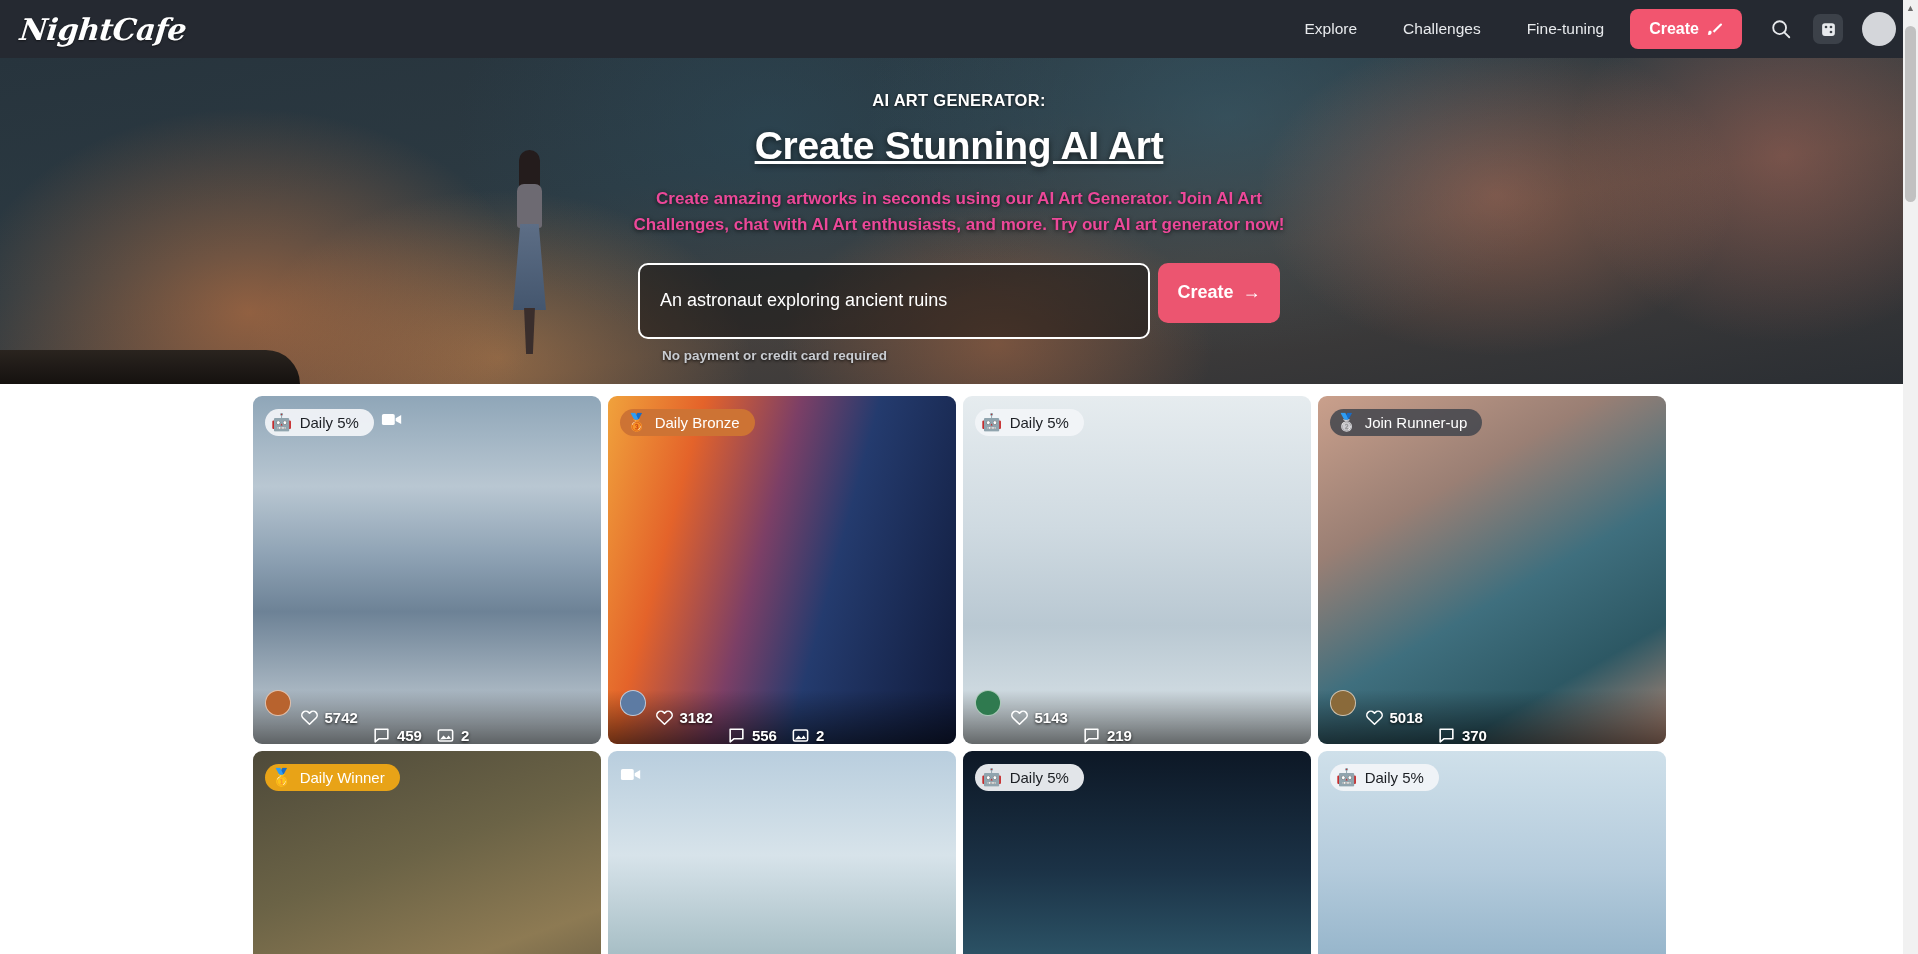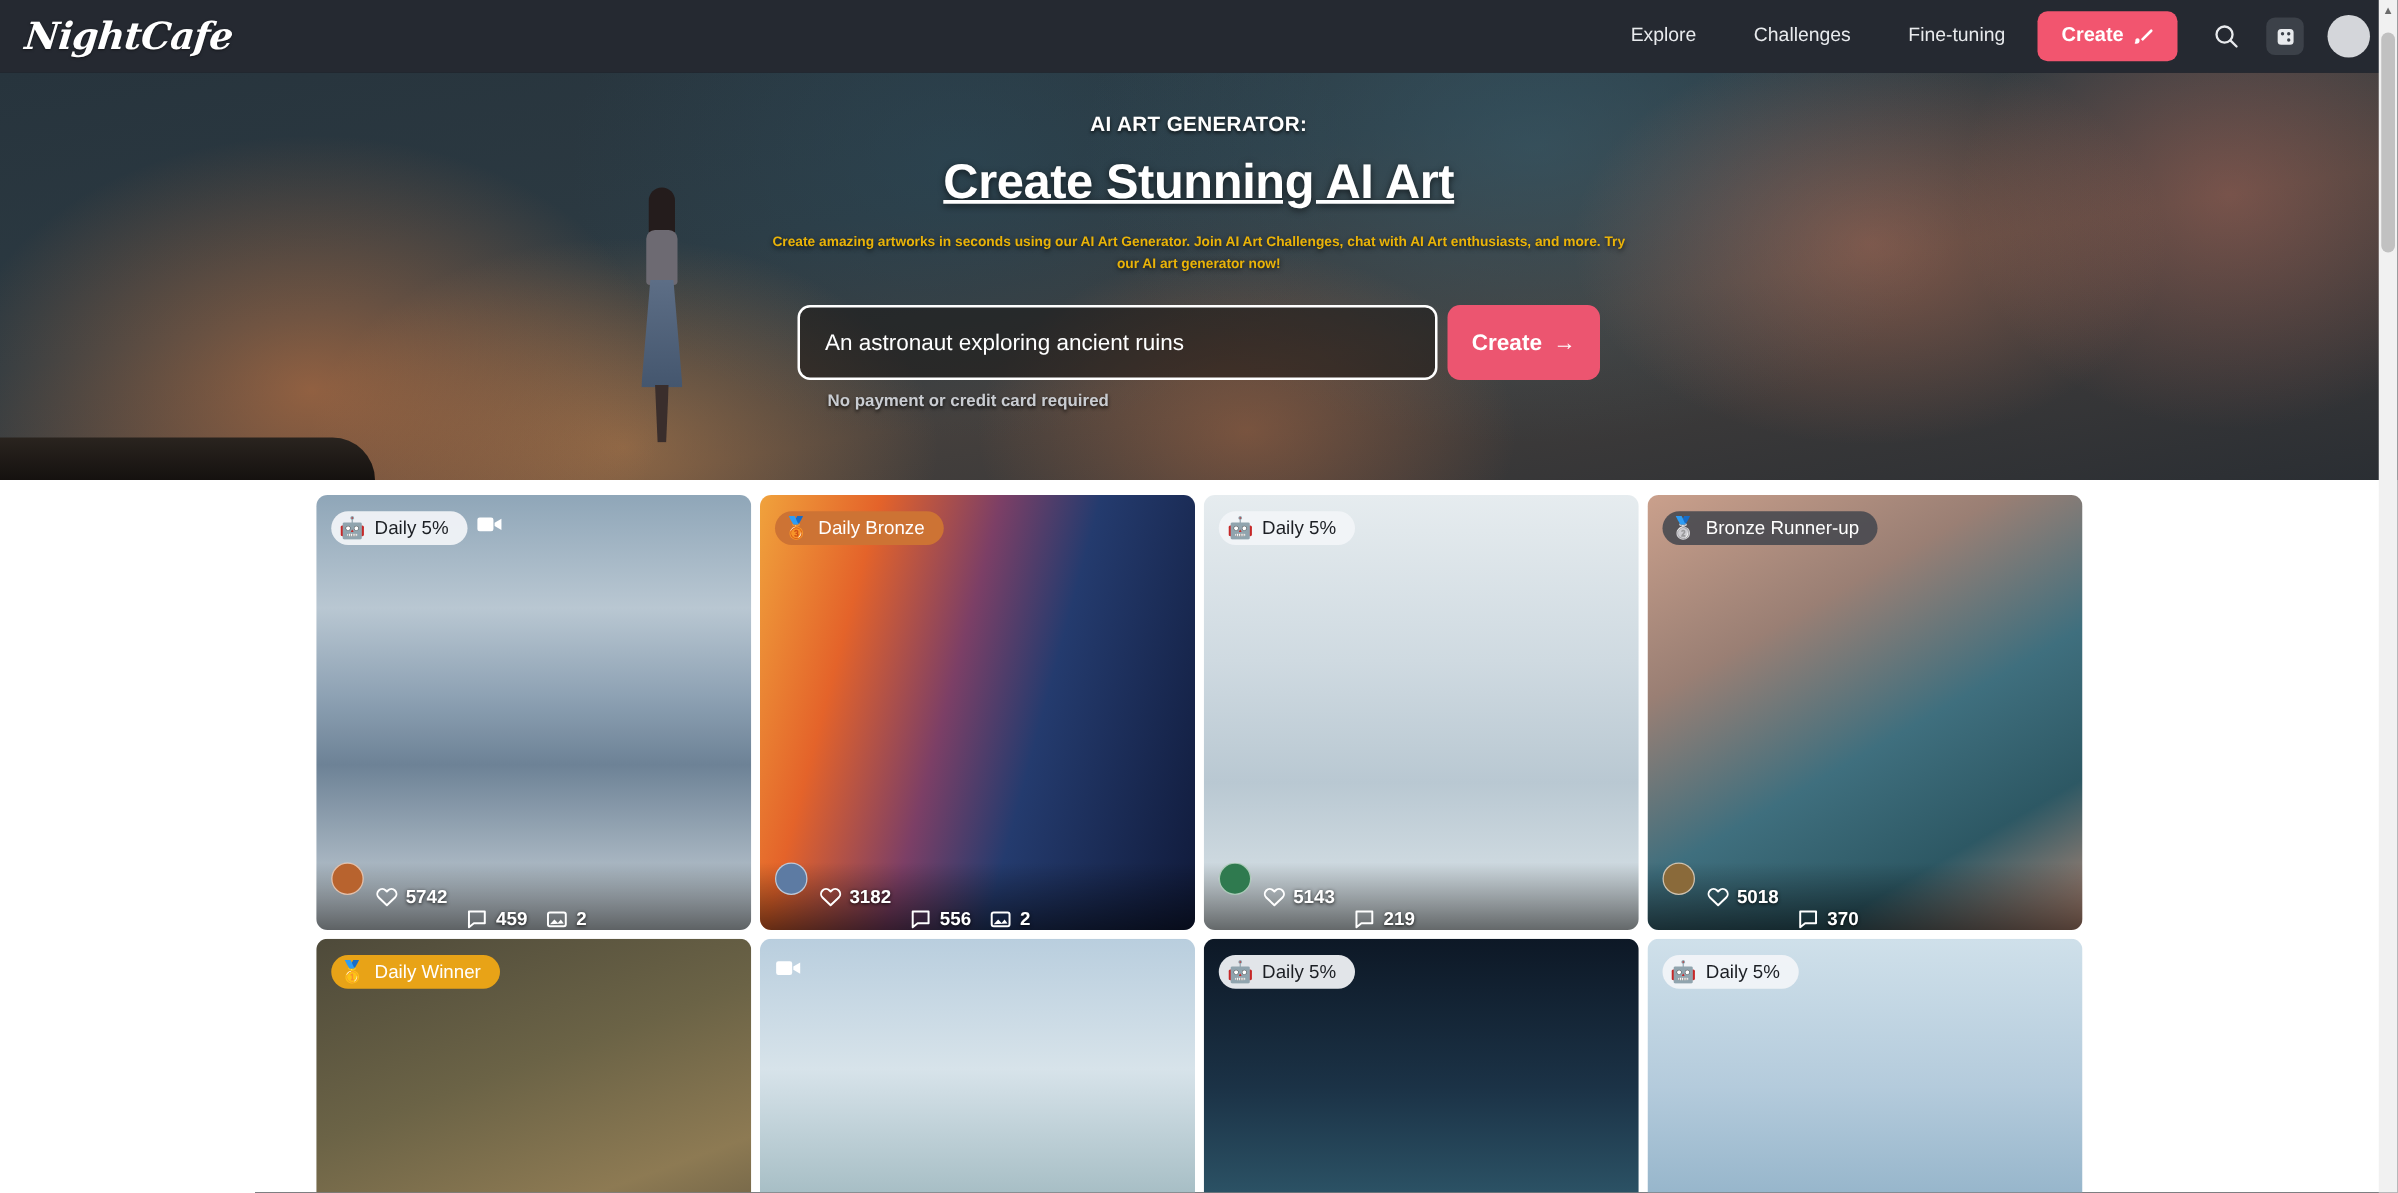--- a/index.html
+++ b/index.html
@@ -119,29 +119,29 @@
     text-shadow: 0 1px 3px rgba(0,0,0,.75);
   }
   .hero-title {
     font-size: 39px; font-weight: bold; color: #ffffff;
     margin-top: 14px; letter-spacing: -0.3px;
     text-shadow: 0 2px 6px rgba(0,0,0,.6);
     text-decoration: underline;
   }
   .hero-sub {
     margin-top: 18px; width: 690px; text-align: center;
-    font-size: 11px; line-height: 1.52; font-weight: bold; color: #eab308;
+    font-size: 17px; line-height: 1.52; font-weight: bold; color: #ec4899;
     text-shadow: 0 1px 4px rgba(0,0,0,.75);
   }
   .prompt-row {
     margin-top: 25px;
     display: flex; align-items: stretch; gap: 8px;
   }
   .prompt-input {
-    width: 512px; height: 60px;
+    width: 512px; height: 76px;
     background: rgba(26,22,20,.55);
     border: 2px solid #ffffff;
     border-radius: 10px;
     color: #ffffff; font-size: 18px;
     padding: 0 20px;
     font-family: "Liberation Sans", sans-serif;
     outline: none;
   }
   .prompt-input::placeholder { color: #cfd2d6; }
   .btn-create-hero {
@@ -392,21 +392,21 @@
               <path d="M4 4h16v12H9l-5 4z" fill="none" stroke="#fff" stroke-width="2" stroke-linejoin="round"></path>
             </svg>
             <span>219</span>
           </div>
         </div>
       </div>
       <div class="card">
         <div class="card-img" style="background:linear-gradient(150deg,#caa08c 0%,#9a7f74 30%,#3f6f7e 56%,#2d5864 78%,#b98a76 100%);"></div>
         <div class="badge badge-dark">
           <span class="badge-emoji">🥈</span>
-          <span>Bronze Runner-up</span>
+          <span>Join Runner-up</span>
         </div>
         <div class="stats">
           <div class="stat-avatar" style="background: rgb(138, 106, 58);"></div>
           <div class="stat">
             <svg width="19" height="19" viewBox="0 0 24 24">
               <path d="M12 20.5 3.8 12.6a5 5 0 0 1 7.1-7.1l1.1 1.1 1.1-1.1a5 5 0 0 1 7.1 7.1z" fill="none" stroke="#fff" stroke-width="2" stroke-linejoin="round"></path>
             </svg>
             <span>5018</span>
           </div>
           <div class="stat">

